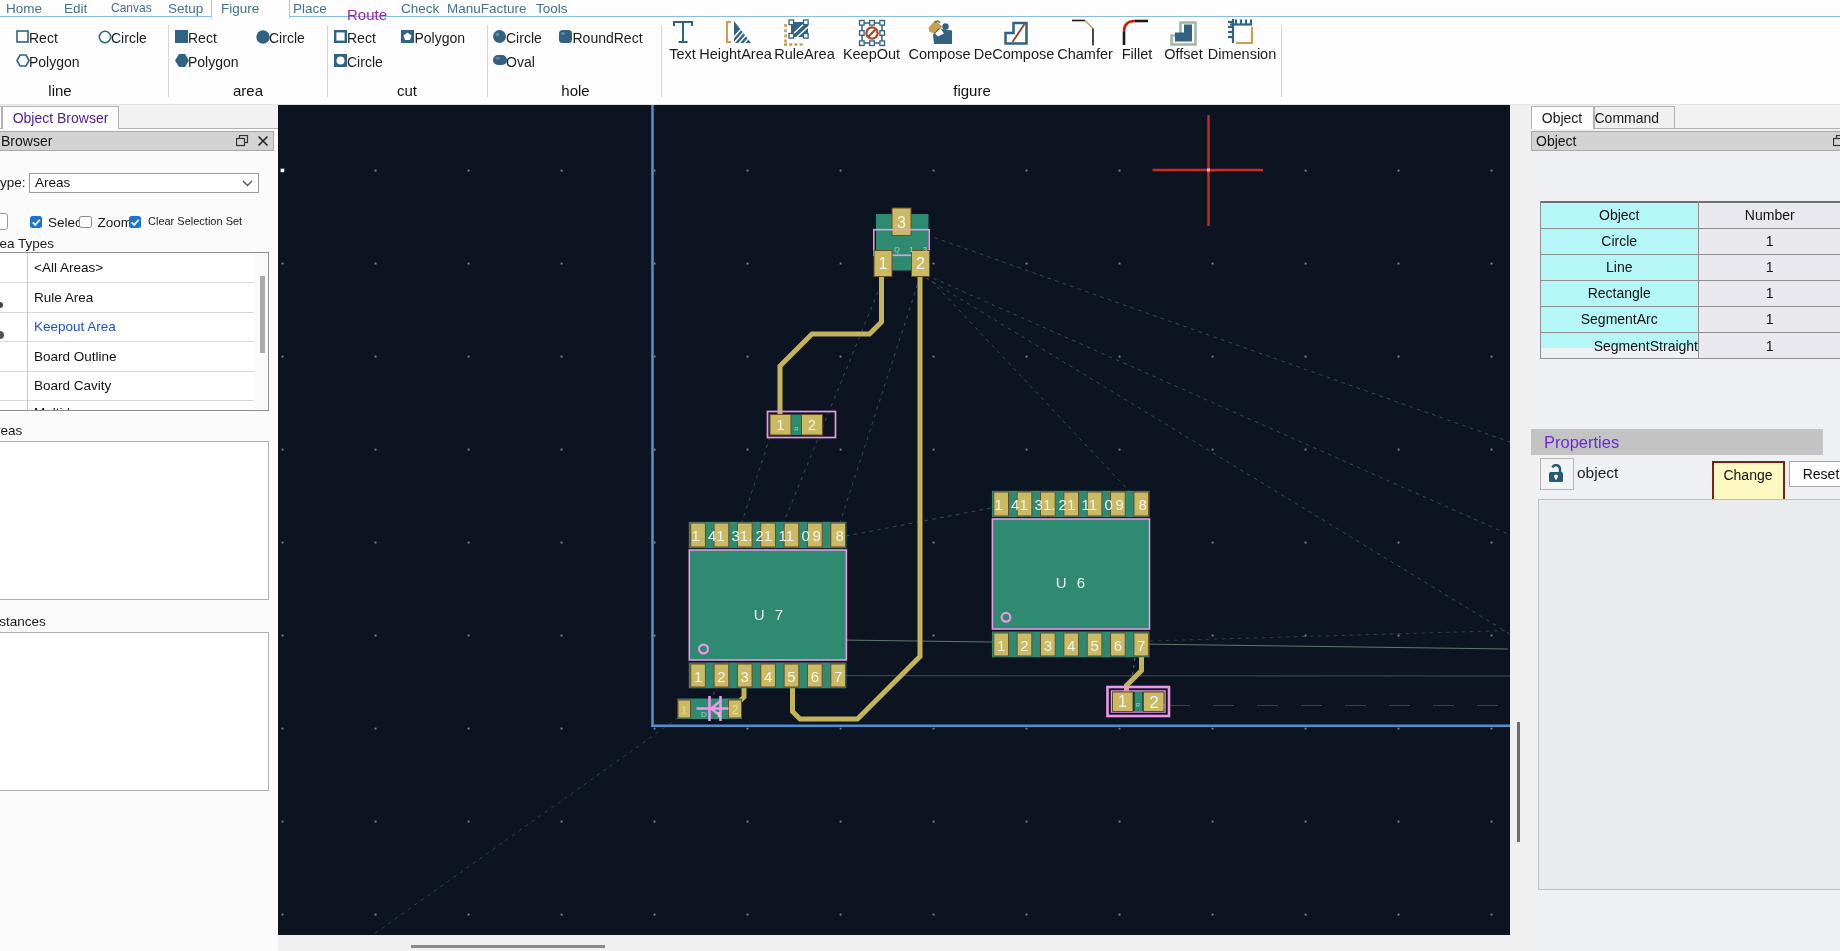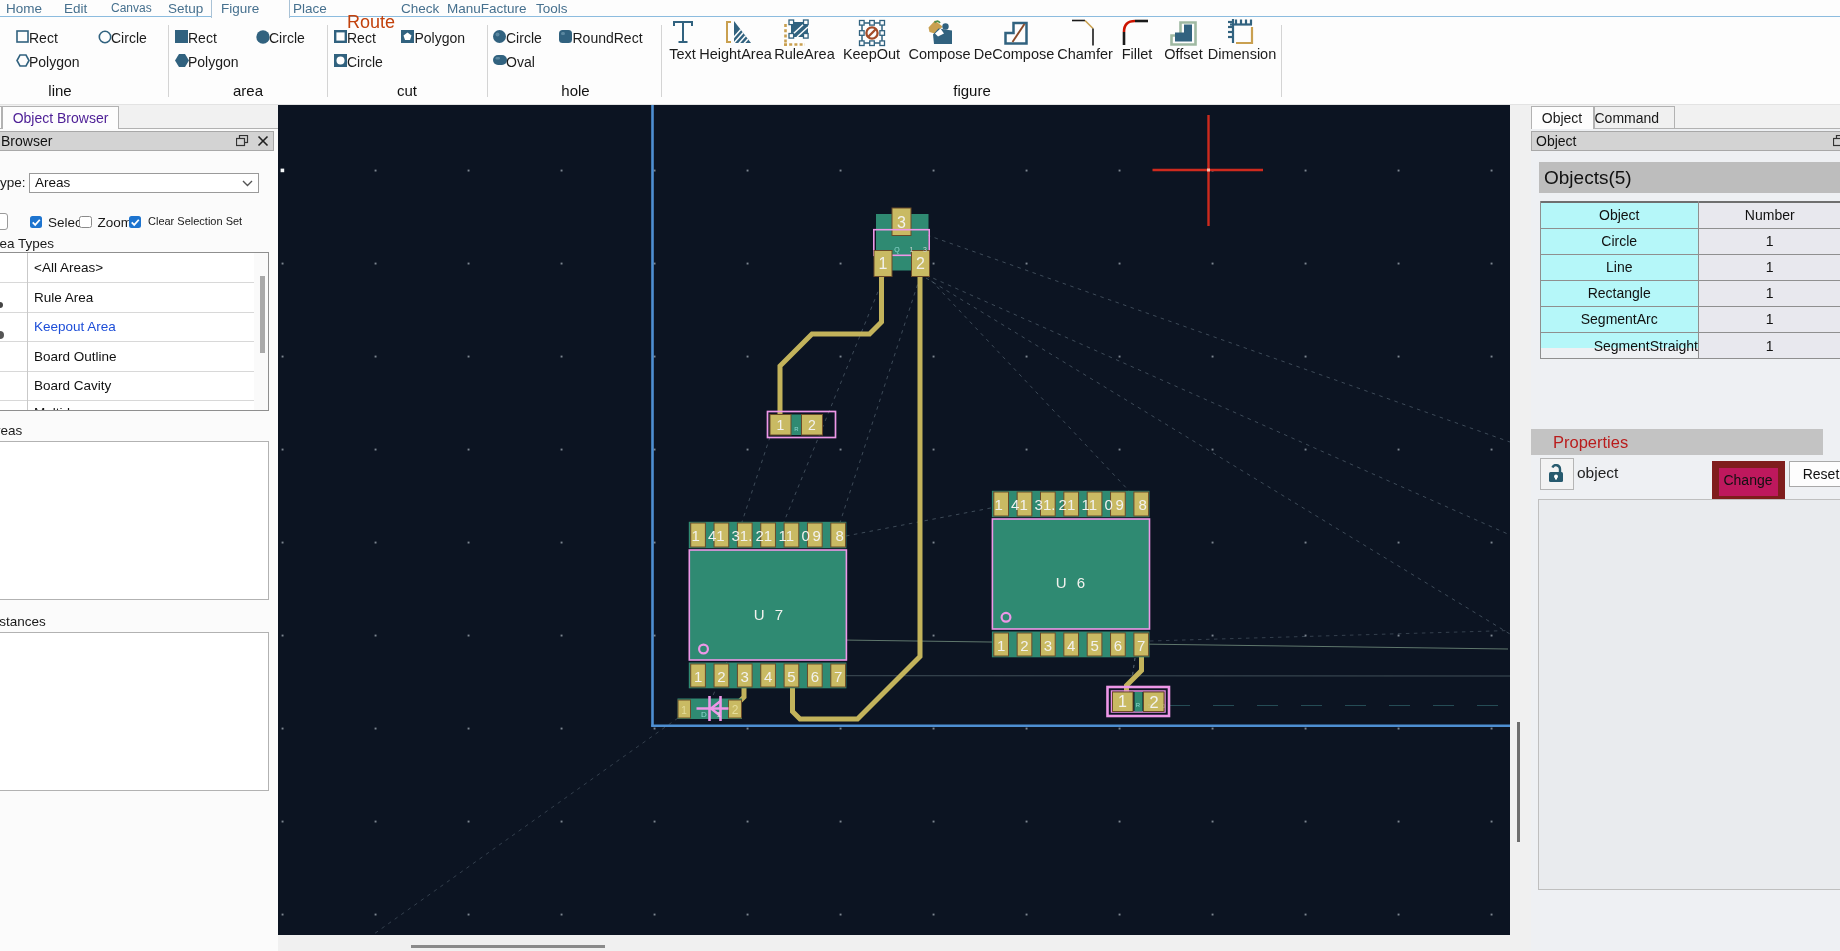--- a/index.html
+++ b/index.html
@@ -6,21 +6,21 @@
 </style></head><body>
 <div class="abs" style="left:0;top:0;width:1840px;height:105px;background:#fdfdfd;border-bottom:1px solid #e3e3e3">
 <div class="abs" style="left:0;top:15.8px;width:211px;height:1.6px;background:#8cbcdf"></div>
 <div class="abs" style="left:290px;top:15.8px;width:1550px;height:1.6px;background:#8cbcdf"></div>
 <div class="abs" style="left:211px;top:0;width:79px;height:17.5px;border-left:1px solid #a9c2d6;border-right:1px solid #a9c2d6;background:#fdfdfd"></div>
 <div class="abs" style="left:6px;top:1px;font-size:13.5px;color:#46708e">Home</div>
 <div class="abs" style="left:64px;top:1px;font-size:13.5px;color:#46708e">Edit</div>
 <div class="abs" style="left:111px;top:1px;font-size:12px;color:#46708e">Canvas</div>
 <div class="abs" style="left:168px;top:1px;font-size:13.5px;color:#46708e">Setup</div>
 <div class="abs" style="left:293px;top:1px;font-size:13.5px;color:#46708e">Place</div>
-<div class="abs" style="left:347px;top:12px;font-size:18px;color:#c2410c">Route</div>
+<div class="abs" style="left:347px;top:6px;font-size:15px;color:#a21caf">Route</div>
 <div class="abs" style="left:401px;top:1px;font-size:13.5px;color:#46708e">Check</div>
 <div class="abs" style="left:447px;top:1px;font-size:13.5px;color:#46708e">ManuFacture</div>
 <div class="abs" style="left:536px;top:1px;font-size:13.5px;color:#46708e">Tools</div>
 <div class="abs" style="left:221px;top:1px;font-size:13.5px;color:#46708e">Figure</div>
 <div class="abs" style="left:168px;top:25px;width:1px;height:72px;background:#d4d4d4"></div>
 <div class="abs" style="left:326.5px;top:25px;width:1px;height:72px;background:#d4d4d4"></div>
 <div class="abs" style="left:487px;top:25px;width:1px;height:72px;background:#d4d4d4"></div>
 <div class="abs" style="left:661px;top:25px;width:1px;height:72px;background:#d4d4d4"></div>
 <div class="abs" style="left:1281px;top:25px;width:1px;height:72px;background:#d4d4d4"></div>
 </div>
@@ -419,21 +419,20 @@
 <div class="abs" style="left:0;top:0;width:309px;height:24px;background:#f1f1f1"></div>
 <div class="abs" style="left:62px;top:23.4px;width:247px;height:1px;background:#b2b2b2"></div>
 <div class="abs" style="left:62.5px;top:0.8px;width:81px;height:22.6px;background:#f0f0f0;border:1px solid #b2b2b2;border-bottom:none;font-size:14px;color:#1a1a1a;text-align:left;line-height:23px">Command</div>
 <div class="abs" style="left:-0.5px;top:0.8px;width:63px;height:23.2px;background:#fdfdfd;border:1px solid #b2b2b2;border-bottom:none;font-size:14px;color:#1a1a1a;text-align:center;line-height:23px">Object</div>
 <div class="abs" style="left:0;top:26px;width:309px;height:19.5px;background:#d3d3d3;border:1px solid #a8a8a8;border-right:none"></div>
 <div class="abs" style="left:5px;top:28px;font-size:14px;color:#111">Object</div>
 <svg class="abs" style="left:302px;top:30px" width="13" height="12" viewBox="0 0 13 12">
       <rect x="3.5" y="0.5" width="8" height="7" fill="none" stroke="#333" stroke-width="1.2"></rect>
       <rect x="0.5" y="3.5" width="8" height="7" fill="#d3d3d3" stroke="#333" stroke-width="1.2"></rect>
     </svg>
-<div class="abs" style="left:8px;top:56.5px;width:301px;height:31px;background:#bdbdbd;font-size:19px;color:#111;line-height:31px;padding-left:5px">Objects(5)</div>
 <div class="abs" style="left:8.5px;top:96px;width:302px;height:157.6px">
 <div class="abs" style="left:1px;top:1.0px;width:157.5px;height:26.1px;background:#b5f7f9;font-size:14px;color:#111;text-align:center;line-height:26px">Object</div>
 <div class="abs" style="left:158.5px;top:1.0px;width:143.5px;height:26.1px;background:#e8e8ee;font-size:14px;color:#111;text-align:center;line-height:26px">Number</div>
 <div class="abs" style="left:1px;top:27.1px;width:157.5px;height:26.1px;background:#b5f7f9;font-size:14px;color:#111;text-align:center;line-height:26px">Circle</div>
 <div class="abs" style="left:158.5px;top:27.1px;width:143.5px;height:26.1px;background:#e8e8ee;font-size:14px;color:#111;text-align:center;line-height:26px">1</div>
 <div class="abs" style="left:1px;top:53.2px;width:157.5px;height:26.1px;background:#b5f7f9;font-size:14px;color:#111;text-align:center;line-height:26px">Line</div>
 <div class="abs" style="left:158.5px;top:53.2px;width:143.5px;height:26.1px;background:#e8e8ee;font-size:14px;color:#111;text-align:center;line-height:26px">1</div>
 <div class="abs" style="left:1px;top:79.30000000000001px;width:157.5px;height:26.1px;background:#b5f7f9;font-size:14px;color:#111;text-align:center;line-height:26px">Rectangle</div>
 <div class="abs" style="left:158.5px;top:79.30000000000001px;width:143.5px;height:26.1px;background:#e8e8ee;font-size:14px;color:#111;text-align:center;line-height:26px">1</div>
 <div class="abs" style="left:1px;top:105.4px;width:157.5px;height:26.1px;background:#b5f7f9;font-size:14px;color:#111;text-align:center;line-height:26px">SegmentArc</div>
@@ -444,24 +443,24 @@
 <div class="abs" style="left:0;top:26.700000000000003px;width:302px;height:1px;background:#8f8f8f"></div>
 <div class="abs" style="left:0;top:52.800000000000004px;width:302px;height:1px;background:#8f8f8f"></div>
 <div class="abs" style="left:0;top:78.9px;width:302px;height:1px;background:#8f8f8f"></div>
 <div class="abs" style="left:0;top:105.0px;width:302px;height:1px;background:#8f8f8f"></div>
 <div class="abs" style="left:0;top:131.1px;width:302px;height:1px;background:#8f8f8f"></div>
 <div class="abs" style="left:0;top:157.20000000000002px;width:302px;height:1px;background:#8f8f8f"></div>
 <div class="abs" style="left:0;top:0;width:302px;height:2px;background:#6f6f6f"></div>
 <div class="abs" style="left:0;top:0;width:1px;height:157.6px;background:#8f8f8f"></div>
 <div class="abs" style="left:158px;top:0;width:1px;height:157.6px;background:#8f8f8f"></div>
 </div>
-<div class="abs" style="left:0;top:323.5px;width:292px;height:26.5px;background:#c3c3c3;font-size:16.5px;color:#b91c1c;line-height:26px;padding-left:22px">Properties</div>
+<div class="abs" style="left:0;top:323.5px;width:292px;height:26.5px;background:#c3c3c3;font-size:16.5px;color:#6d28d9;line-height:26px;padding-left:13px">Properties</div>
 <div class="abs" style="left:8.5px;top:353px;width:34px;height:32px;background:#f3f3f3;border:1px solid #b5b5b5"></div>
 <svg class="abs" style="left:15px;top:359px" width="21" height="20" viewBox="0 0 21 20">
       <rect x="3" y="8" width="14" height="10" rx="1.5" fill="#275a6e"></rect>
       <path d="M14,8 v-3 a4,4 0 0 0 -7.6,-1.6" fill="none" stroke="#275a6e" stroke-width="2.4"></path>
       <circle cx="10" cy="12.5" r="2" fill="#fff"></circle>
       <rect x="9" y="12.5" width="2" height="3" fill="#fff"></rect>
     </svg>
 <div class="abs" style="left:46px;top:359px;font-size:15.5px;color:#222">object</div>
-<div class="abs" style="left:180.5px;top:356px;width:73px;height:42px;background:#be185d;border:7px solid #7f1d1d;font-size:14px;color:#111;text-align:center;line-height:24px">Change</div>
+<div class="abs" style="left:180.5px;top:356px;width:73px;height:42px;background:#fef9c3;border:2px solid #7f1d1d;font-size:14px;color:#111;text-align:center;line-height:24px">Change</div>
 <div class="abs" style="left:258px;top:356px;width:64px;height:26px;background:#fdfdfd;border:1px solid #a8a8a8;font-size:14px;color:#111;text-align:center;line-height:24px">Reset</div>
 <div class="abs" style="left:7px;top:393.5px;width:310px;height:391px;background:#e9ebee;border:1px solid #bfbfbf"></div>
 </div>
 </body></html>

